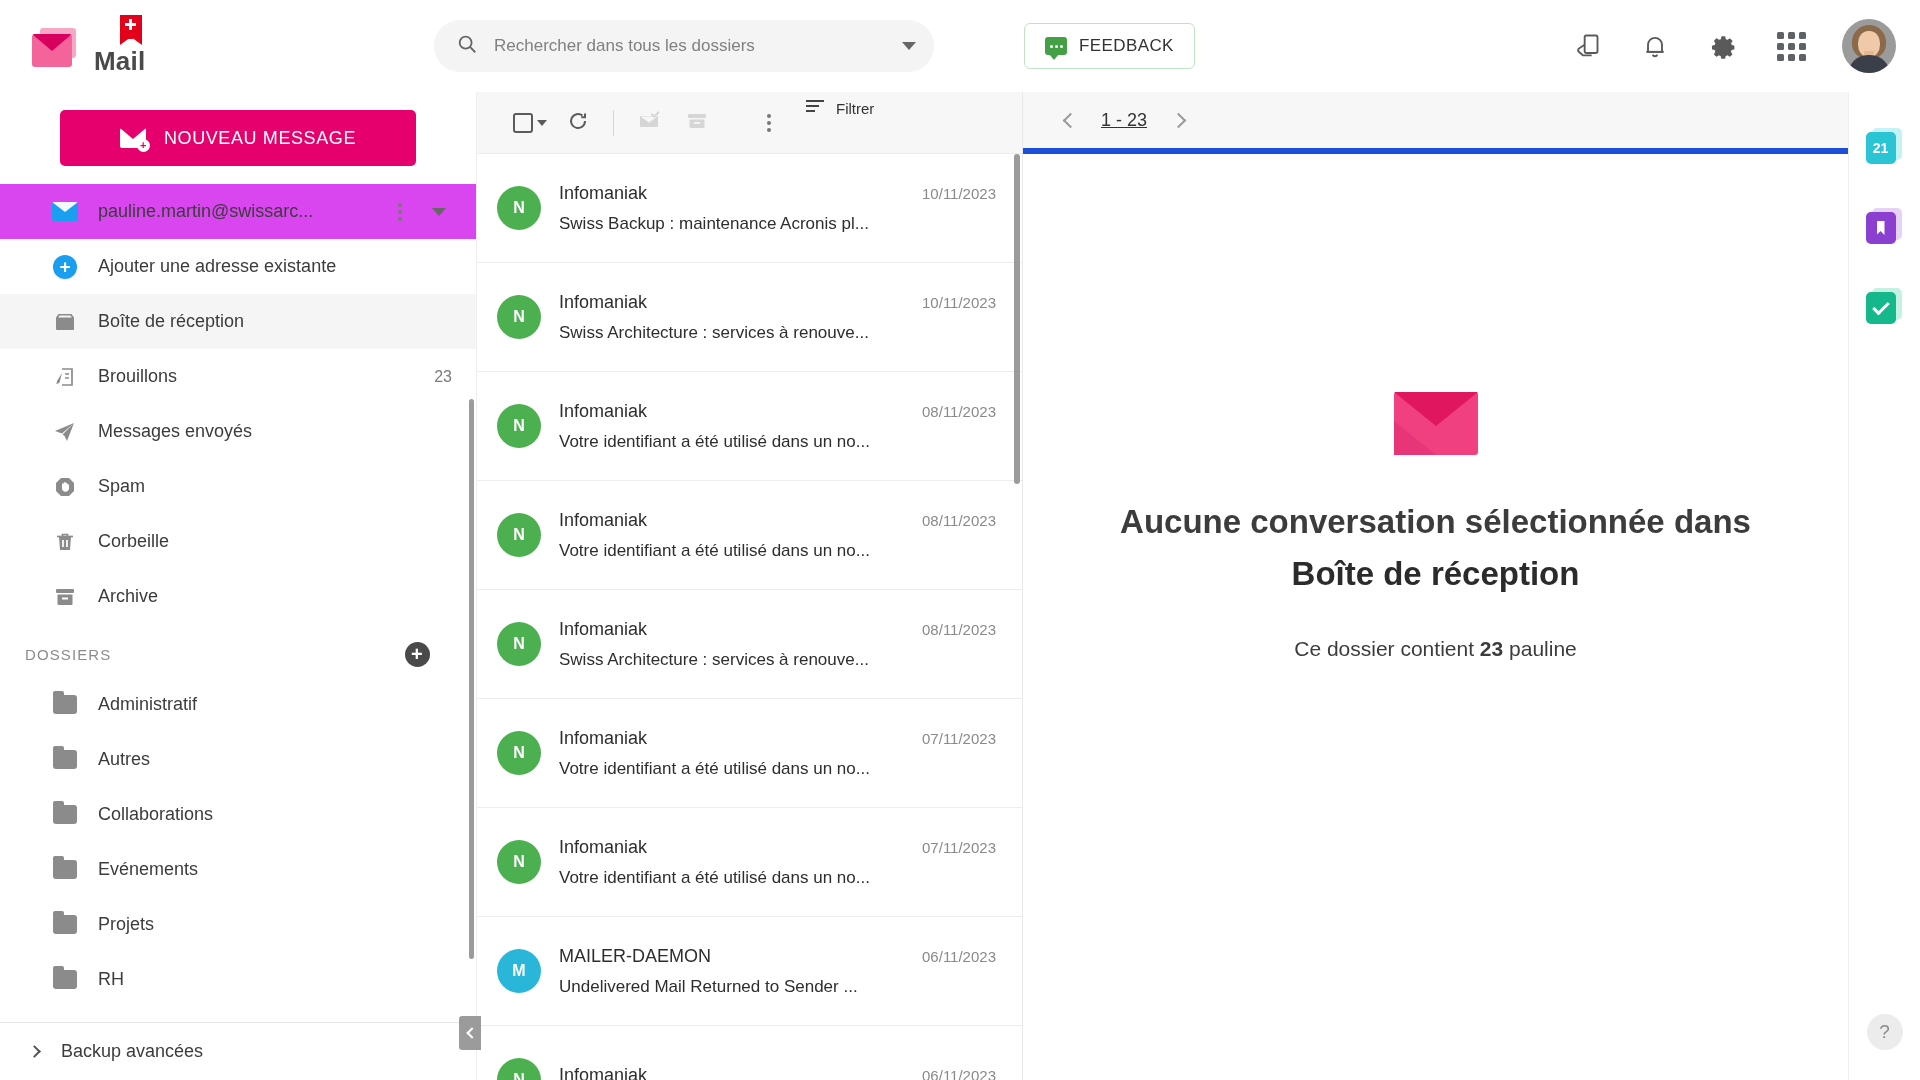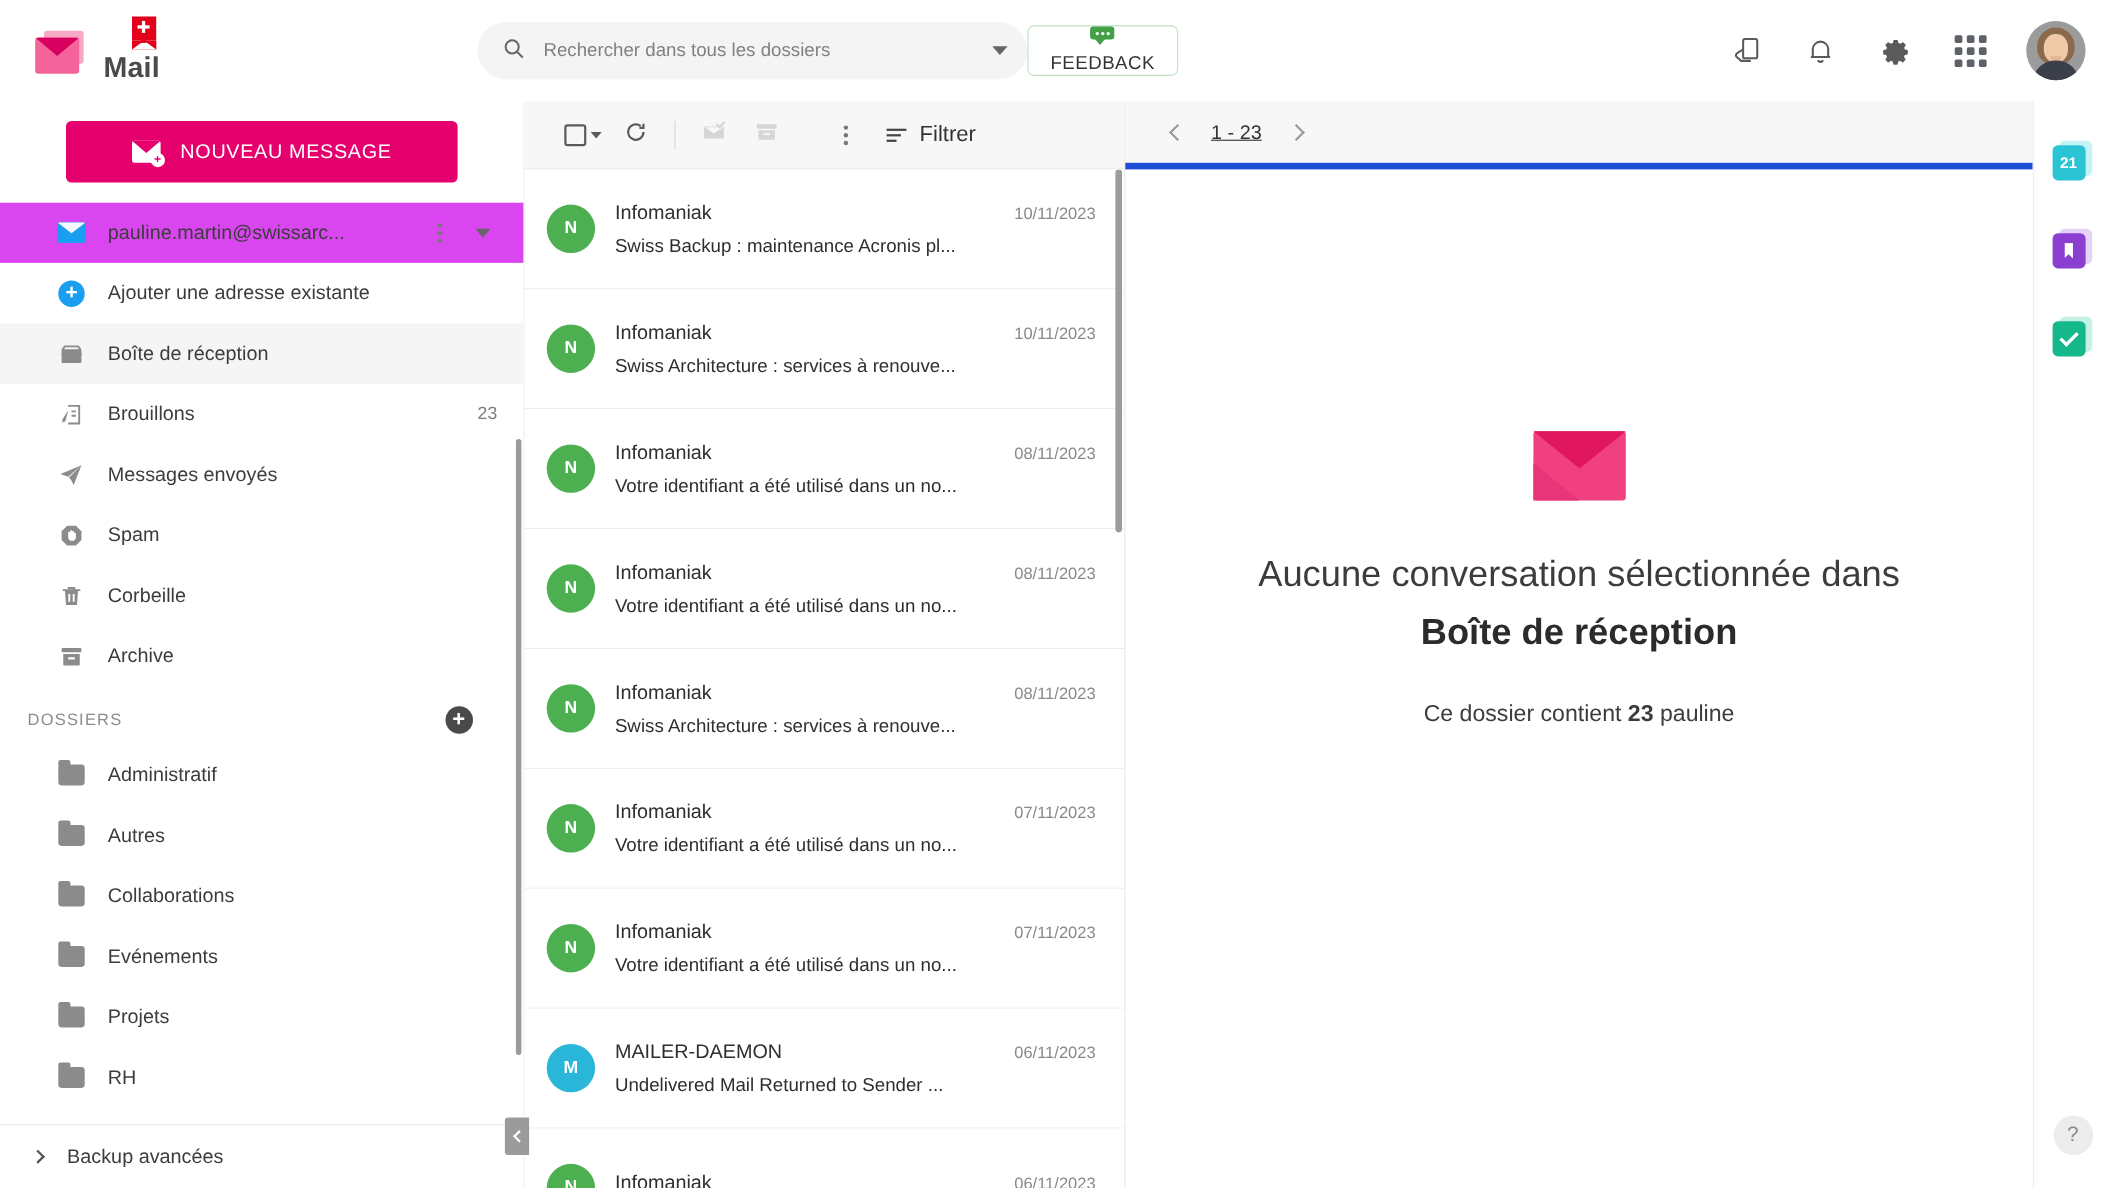--- a/index.html
+++ b/index.html
@@ -54,23 +54,23 @@
     display: flex; align-items: center; padding: 0 18px 0 22px; gap: 16px;
   }
   .search-input {
     flex: 1; border: none; background: transparent; outline: none;
     font-size: 17px; font-family: "Liberation Sans", sans-serif; color: #555;
   }
   .search-input::placeholder { color: #808080; }
   .caret-down { width: 0; height: 0; border-left: 7px solid transparent; border-right: 7px solid transparent; border-top: 8px solid #666; }
 
   .feedback-btn {
-    height: 46px; padding: 0 20px;
+    margin-left: 90px; height: 46px; padding: 0 20px;
     border: 1px solid #bfe3c4; border-radius: 6px; background: #fff;
-    display: flex; align-items: center; gap: 12px; cursor: pointer; flex-direction: column;
+    display: flex; align-items: center; gap: 12px; cursor: pointer;
   }
   .fb-bubble { width: 22px; height: 18px; background: #43a047; border-radius: 3px; position: relative;
     display: flex; align-items: center; justify-content: center; gap: 2px; }
   .fb-bubble:after { content:""; position: absolute; left: 4px; bottom: -5px;
     border-left: 5px solid transparent; border-right: 5px solid transparent; border-top: 6px solid #43a047; }
   .fb-dot { width: 3px; height: 3px; background: #fff; border-radius: 50%; }
   .fb-label { font-size: 17px; color: #333; letter-spacing: .4px; }
 
   .top-icons { margin-left: auto; display: flex; align-items: center; gap: 34px; }
   .ticon { width: 34px; height: 34px; display: flex; align-items: center; justify-content: center; cursor: pointer; color: #5a5a5a; }
@@ -154,21 +154,21 @@
   .listcol { width: 545px; min-width: 545px; display: flex; flex-direction: column; background: #fff; position: relative; }
   .list-toolbar {
     height: 62px; min-height: 62px; background: #f7f7f7; display: flex; align-items: center;
     padding: 0 14px 0 30px; gap: 2px; border-bottom: 1px solid #ececec;
   }
   .tb-btn { width: 46px; height: 46px; display: flex; align-items: center; justify-content: center; cursor: pointer; color: #5b5b5b; }
   .tb-btn.disabled { color: #cfcfcf; cursor: default; }
   .checkbox-sq { width: 20px; height: 20px; border: 2px solid #5b5b5b; border-radius: 3px; }
   .tb-caret { width: 0; height: 0; border-left: 5px solid transparent; border-right: 5px solid transparent; border-top: 6px solid #5b5b5b; margin-left: 4px; }
   .tb-sep { width: 1px; height: 26px; background: #d6d6d6; margin: 0 10px; }
-  .filter-btn { display: flex; align-items: center; gap: 12px; padding: 0 12px; height: 46px; cursor: pointer; font-size: 20px; color: #333; }
+  .filter-btn { display: flex; align-items: flex-start; gap: 12px; padding: 0 12px; height: 46px; cursor: pointer; font-size: 15px; color: #333; }
   .filter-lines { display: flex; flex-direction: column; gap: 3px; align-items: flex-start; width: 18px; }
   .filter-lines i { height: 2px; background: #444; display: block; }
   .filter-lines i:nth-child(1) { width: 18px; }
   .filter-lines i:nth-child(2) { width: 13px; }
   .filter-lines i:nth-child(3) { width: 9px; }
 
   .msg-list { flex: 1; overflow: hidden; position: relative; }
   .msg-item {
     height: 109px; border-bottom: 1px solid #ededed; display: flex; align-items: center;
     padding: 0 26px 0 20px; gap: 18px; cursor: pointer; background: #fff;
@@ -192,21 +192,21 @@
   .pg-arrow i { width: 11px; height: 11px; border-left: 2px solid #9a9a9a; border-bottom: 2px solid #9a9a9a; }
   .pg-prev i { transform: rotate(45deg); margin-left: 4px; }
   .pg-next i { transform: rotate(-135deg); margin-right: 4px; }
   .pg-label { font-size: 18px; color: #333; padding: 0 6px; }
 
   .empty-state { flex: 1; display: flex; flex-direction: column; align-items: center; justify-content: flex-start; padding-top: 238px; }
   .big-env { width: 84px; height: 63px; position: relative; margin-bottom: 48px; }
   .big-env-body { position: absolute; inset: 0; background: #f0407f; border-radius: 3px; }
   .big-env-flapdark { position: absolute; left: 0; top: 0; border-left: 42px solid transparent; border-right: 42px solid transparent; border-top: 34px solid #e0165f; }
   .big-env-ltri { position: absolute; left: 0; bottom: 0; border-left: 42px solid #e8357a; border-top: 34px solid transparent; }
-  .empty-line1 { font-size: 33px; color: #3c3c3c; font-weight: normal; text-align: center; }
+  .empty-line1 { font-size: 33px; color: #3c3c3c; font-weight: bold; text-align: center; }
   .empty-line2 { font-size: 33px; color: #2b2b2b; font-weight: bold; text-align: center; margin-top: 14px; }
   .empty-sub { font-size: 21px; color: #3c3c3c; margin-top: 44px; }
   .empty-sub b { font-weight: bold; }
 
   
   .rail { width: 72px; min-width: 72px; background: #fff; border-left: 1px solid #eee; display: flex; flex-direction: column; align-items: center; padding-top: 38px; gap: 42px; position: relative; }
   .rail-app { width: 38px; height: 38px; position: relative; cursor: pointer; }
   .ra-back { position: absolute; left: 6px; top: -2px; width: 30px; height: 32px; border-radius: 5px; opacity: .45; }
   .ra-front { position: absolute; left: 0; top: 2px; width: 30px; height: 32px; border-radius: 5px; display: flex; align-items: center; justify-content: center; color: #fff; font-size: 14px; font-weight: bold; }
   .bookmark { width: 8px; height: 14px; background: #ffffff; clip-path: polygon(0 0, 100% 0, 100% 100%, 50% 72%, 0 100%); }

